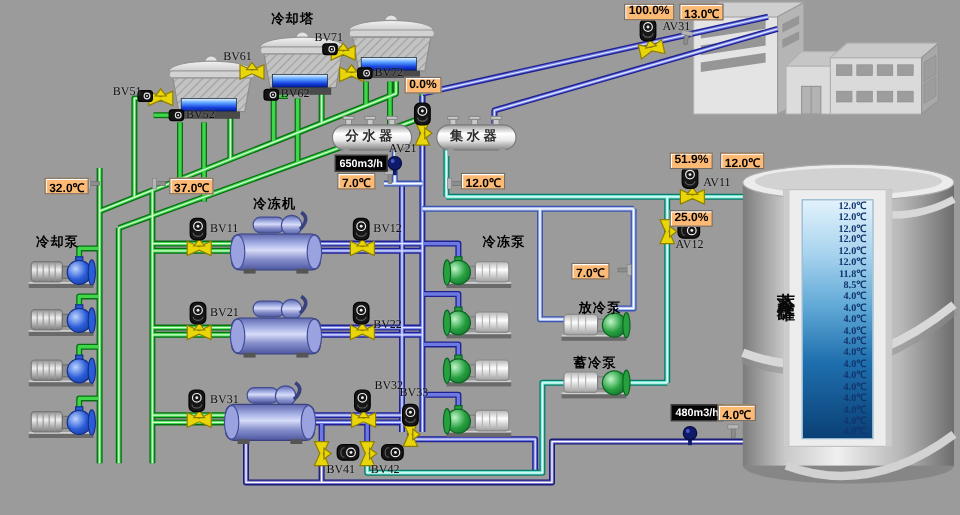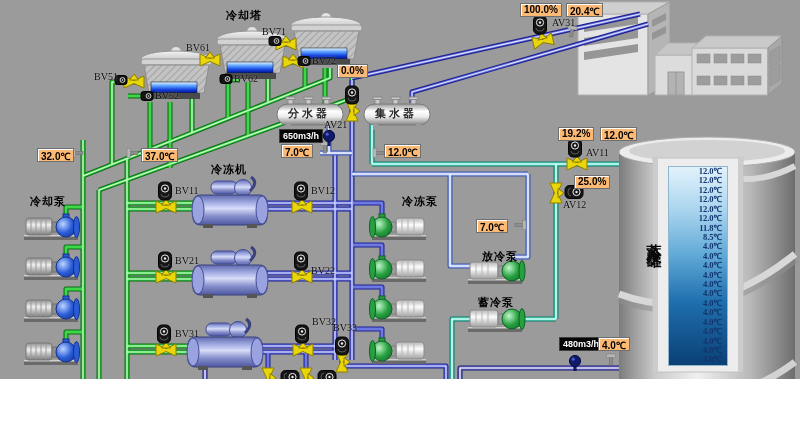--- a/index.html
+++ b/index.html
@@ -1,16 +1,16 @@
 <!DOCTYPE html>
 <html style="--green-pipe: #3fd64a; --blue-pipe: #6b79e0; --cyan-pipe: #6fe6d2; --valve-yellow: #e8d50a;"><head>
 <meta charset="utf-8">
 <style>
   html,body{margin:0;padding:0;}
-  #stage{position:relative;width:800px;height:379px;background:#9b9b9b;overflow:hidden;
+  #stage{position:relative;width:800px;height:429px;background:#9b9b9b;overflow:hidden;
          font-family:"Liberation Sans",sans-serif;}
   #pipes-svg{position:absolute;left:0;top:0;}
   
   .pl3{fill:none;stroke-linejoin:round;stroke-linecap:butt;}
   .pg-o{stroke:#0a6e14;stroke-width:5;}   .pg-i{stroke:var(--green-pipe,#3fd64a);stroke-width:2.8;} .pg-c{stroke:#d9ffd9;stroke-width:1.1;}
   .pb-o{stroke:#202093;stroke-width:5;}   .pb-i{stroke:var(--blue-pipe,#6b79e0);stroke-width:2.8;}  .pb-c{stroke:#dfe5ff;stroke-width:1.1;}
   .plt-o{stroke:#3c55b0;stroke-width:5;}  .plt-i{stroke:#a9bdf0;stroke-width:2.8;}                  .plt-c{stroke:#ffffff;stroke-width:1.1;}
   .pc-o{stroke:#0c7a6a;stroke-width:5;}   .pc-i{stroke:var(--cyan-pipe,#6fe6d2);stroke-width:2.8;}  .pc-c{stroke:#eefffb;stroke-width:1.1;}
   .pn-o{stroke:#1b1b78;stroke-width:5;}   .pn-i{stroke:#7d7dd0;stroke-width:2.8;}                   .pn-c{stroke:#ffffff;stroke-width:1.1;}
 
@@ -603,30 +603,30 @@
 <div class="lbl vlbl" style="left:312px;top:316px">BV32</div>
 <div class="lbl vlbl" style="left:333px;top:322px">BV33</div>
 <div class="lbl vlbl" style="left:272px;top:386px">BV41</div>
 <div class="lbl vlbl" style="left:309px;top:386px">BV42</div>
 <div class="lbl vlbl" style="left:324px;top:119px">AV21</div>
 <div class="lbl vlbl" style="left:586px;top:147px">AV11</div>
 <div class="lbl vlbl" style="left:563px;top:199px">AV12</div>
 <div class="lbl vlbl" style="left:552px;top:17px">AV31</div>
 
 <div class="lbl wbox" style="left:520px;top:3px">100.0%</div>
-<div class="lbl wbox" style="left:566px;top:3px">20.4℃</div>
+<div class="lbl wbox" style="left:566px;top:3px">13.0℃</div>
 <div class="lbl wbox" style="left:337px;top:64px">0.0%</div>
 <div class="lbl bbox" style="left:279px;top:129px">650m3/h</div>
 <div class="lbl wbox" style="left:281px;top:144px">7.0℃</div>
 <div class="lbl wbox" style="left:384px;top:144px">12.0℃</div>
 <div class="lbl wbox" style="left:37px;top:148px">32.0℃</div>
 <div class="lbl wbox" style="left:141px;top:148px">37.0℃</div>
-<div class="lbl wbox" style="left:558px;top:127px">19.2%</div>
+<div class="lbl wbox" style="left:558px;top:127px">51.9%</div>
 <div class="lbl wbox" style="left:600px;top:127px">12.0℃</div>
-<div class="lbl wbox" style="left:574px;top:175px">25.0%</div>
+<div class="lbl wbox" style="left:558px;top:175px">25.0%</div>
 <div class="lbl wbox" style="left:476px;top:219px">7.0℃</div>
 <div class="lbl bbox" style="left:559px;top:337px">480m3/h</div>
 <div class="lbl wbox" style="left:598px;top:337px">4.0℃</div>
 
 <div class="tank-name">蓄冷水罐</div>
 <div class="tank-strip">
       <div class="temp-row">12.0℃</div>
       <div class="temp-row">12.0℃</div>
       <div class="temp-row">12.0℃</div>
       <div class="temp-row">12.0℃</div>

